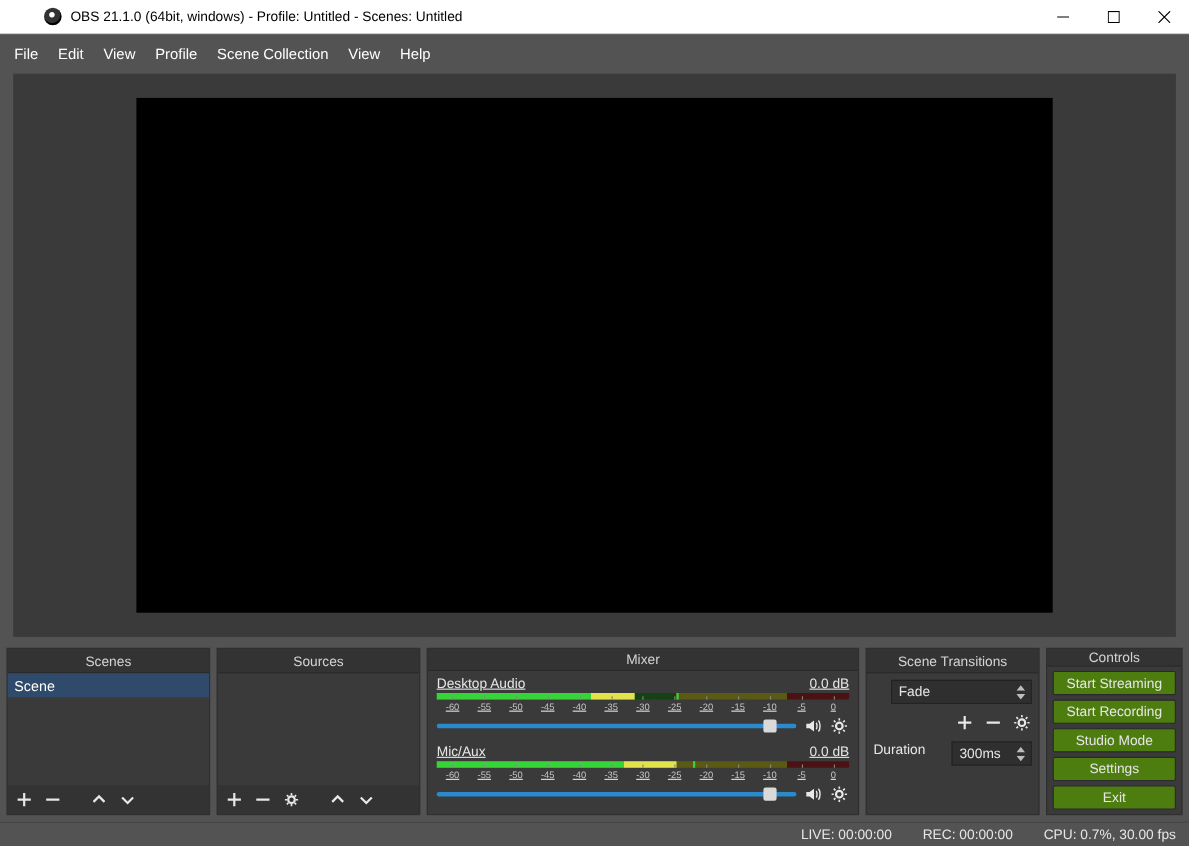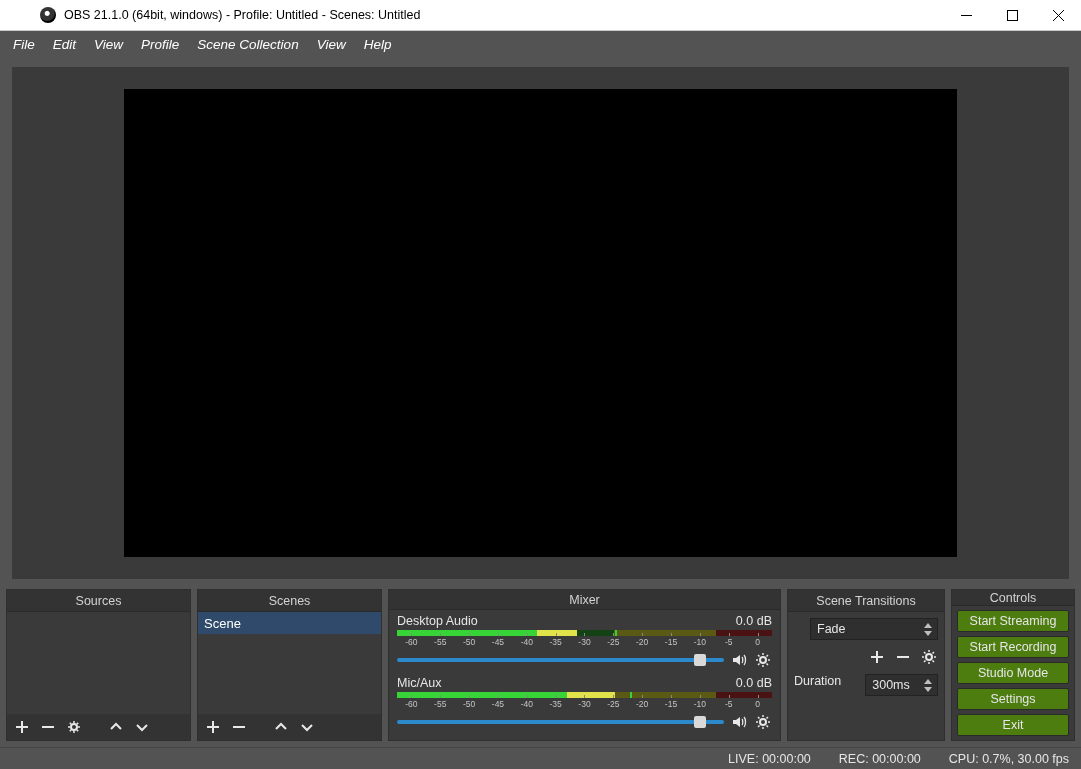--- a/index.html
+++ b/index.html
@@ -6,21 +6,21 @@
   html, body { width: 1081px; height: 769px; overflow: hidden; font-family: "Segoe UI", Tahoma, sans-serif; font-size: 13px; background: #fff; }
   .titlebar { height: 31px; background: #fff; display: flex; align-items: center; border-bottom: 1px solid #ccc; padding-left: 32px; }
   .titlebar .icon { width: 16px; height: 16px; margin: 0 8px 0 8px; border-radius: 50%; background: radial-gradient(circle at 45% 40%, #fff 0 2px, #333 3px 7px, #000 8px); }
   .titlebar .title { flex: 1; color: #000; font-size: 12.5px; }
   .winbtns { display: flex; height: 100%; }
   .winbtn { width: 46px; height: 100%; display: flex; align-items: center; justify-content: center; color: #000; }
   .winbtn svg { width: 11px; height: 11px; }
   
   .app { height: calc(100% - 31px); background: #535353; color: #e6e6e6; display: flex; flex-direction: column; }
   
-  .menubar { height: 26px; display: flex; align-items: center; padding: 0 4px; font-style: italic; }
+  .menubar { height: 26px; display: flex; align-items: flex-end; padding: 0 4px; }
   .menubar .mi { padding: 0 9px; display: flex; align-items: center; color: #fff; font-size: 13.5px; }
   
   .preview-wrap { flex: 1; background: #535353; padding: 10px 12px 10px 12px; display: flex; align-items: center; justify-content: center; }
   .preview-border { background: #3a3a3a; padding: 0; display: flex; align-items: center; justify-content: center; width: 100%; height: 100%; }
   .preview { background: #000; width: 833px; height: 468px; }
   
   .dock-row { height: 158px; display: flex; gap: 6px; padding: 0 6px 6px 6px; }
   .panel { background: #3a3a3a; display: flex; flex-direction: column; border: 1px solid #2f2f2f; }
   .panel .panel-head { height: 22px; background: #333; color: #d3d3d3; display: flex; align-items: center; justify-content: center; font-size: 12.5px; border-bottom: 1px solid #2a2a2a; }
   .panel .panel-body { flex: 1; position: relative; }
@@ -31,21 +31,21 @@
   .mixer { flex: 1; }
   .transitions { width: 158px; }
   .controls { width: 124px; }
   
   .scene-item { height: 22px; background: #2f4a6a; color: #fff; display: flex; align-items: center; padding: 0 6px; font-size: 13px; }
   
   .iconbtn { width: 18px; height: 18px; display: flex; align-items: center; justify-content: center; color: #e8e8e8; }
   .iconbtn svg { width: 14px; height: 14px; }
   .spacer4 { width: 8px; }
   
-  .mixer .panel-body { padding: 4px 8px 2px 8px; }
+  .mixer .panel-body { padding: 4px 8px 2px 8px; text-decoration: underline; }
   .mix-ch { display: flex; flex-direction: column; margin-bottom: 6px; position: relative; }
   .mix-ch .row1 { display: flex; justify-content: space-between; color: #e6e6e6; font-size: 12.5px; height: 16px; }
   .meter-bar { height: 6px; position: relative; background: linear-gradient(to right, #154215 0 58%, #5a5a14 58% 85%, #4a1212 85% 100%); border-radius:1px; }
   .meter-bar .fill { position: absolute; left:0; top:0; bottom:0; background: linear-gradient(to right, #37d437 0 78%, #e2e24a 78% 100%); }
   .meter-bar .fill.short { width: 48%; }
   .meter-bar .fill.long { width: 58%; }
   .meter-bar .peak { position:absolute; top:0; bottom:0; width:2px; background:#37d437; }
   .mix-row2 { display:flex; align-items:center; gap:6px; height:20px; margin-top:4px; }
   .vol-track { flex:1; height:4px; background:#2b8acb; border-radius:2px; position:relative; }
   .vol-thumb { position:absolute; right:18px; top:50%; width:12px; height:12px; background:#d9d9d9; border-radius:2px; transform:translateY(-50%); }
@@ -109,68 +109,68 @@
   </div>
 
   <div class="preview-wrap">
     <div class="preview-border">
       <div class="preview"></div>
     </div>
   </div>
 
   <div class="dock-row">
 
+    <div class="panel scenes">
+      <div class="panel-head">Scenes</div>
+      <div class="panel-body">
+        <div class="scene-item">Scene</div>
+      </div>
+      <div class="panel-foot">
+        <div class="iconbtn">
+            <svg viewBox="0 0 14 14">
+              <path d="M7 1 V13 M1 7 H13" stroke="currentColor" stroke-width="2"></path>
+            </svg>
+          </div>
+        <div class="iconbtn">
+            <svg viewBox="0 0 14 14">
+              <path d="M1 7 H13" stroke="currentColor" stroke-width="2"></path>
+            </svg>
+          </div>
+        <div class="spacer4"></div>
+        <div class="iconbtn">
+            <svg viewBox="0 0 14 14">
+              <path d="M2 9 L7 4 L12 9" fill="none" stroke="currentColor" stroke-width="2"></path>
+            </svg>
+          </div>
+        <div class="iconbtn">
+            <svg viewBox="0 0 14 14">
+              <path d="M2 5 L7 10 L12 5" fill="none" stroke="currentColor" stroke-width="2"></path>
+            </svg>
+          </div>
+      </div>
+    </div>
+
     <div class="panel sources">
       <div class="panel-head">Sources</div>
       <div class="panel-body"></div>
       <div class="panel-foot">
         <div class="iconbtn">
             <svg viewBox="0 0 14 14">
               <path d="M7 1 V13 M1 7 H13" stroke="currentColor" stroke-width="2"></path>
             </svg>
           </div>
         <div class="iconbtn">
             <svg viewBox="0 0 14 14">
               <path d="M1 7 H13" stroke="currentColor" stroke-width="2"></path>
             </svg>
           </div>
         <div class="iconbtn">
             <svg viewBox="0 0 14 14">
               <circle cx="7" cy="7" r="3" fill="none" stroke="currentColor" stroke-width="2"></circle>
               <path d="M7 1v2M7 11v2M1 7h2M11 7h2M2.8 2.8l1.4 1.4M9.8 9.8l1.4 1.4M11.2 2.8l-1.4 1.4M4.2 9.8l-1.4 1.4" stroke="currentColor" stroke-width="1.5"></path>
-            </svg>
-          </div>
-        <div class="spacer4"></div>
-        <div class="iconbtn">
-            <svg viewBox="0 0 14 14">
-              <path d="M2 9 L7 4 L12 9" fill="none" stroke="currentColor" stroke-width="2"></path>
-            </svg>
-          </div>
-        <div class="iconbtn">
-            <svg viewBox="0 0 14 14">
-              <path d="M2 5 L7 10 L12 5" fill="none" stroke="currentColor" stroke-width="2"></path>
-            </svg>
-          </div>
-      </div>
-    </div>
-
-    <div class="panel scenes">
-      <div class="panel-head">Scenes</div>
-      <div class="panel-body">
-        <div class="scene-item">Scene</div>
-      </div>
-      <div class="panel-foot">
-        <div class="iconbtn">
-            <svg viewBox="0 0 14 14">
-              <path d="M7 1 V13 M1 7 H13" stroke="currentColor" stroke-width="2"></path>
-            </svg>
-          </div>
-        <div class="iconbtn">
-            <svg viewBox="0 0 14 14">
-              <path d="M1 7 H13" stroke="currentColor" stroke-width="2"></path>
             </svg>
           </div>
         <div class="spacer4"></div>
         <div class="iconbtn">
             <svg viewBox="0 0 14 14">
               <path d="M2 9 L7 4 L12 9" fill="none" stroke="currentColor" stroke-width="2"></path>
             </svg>
           </div>
         <div class="iconbtn">
             <svg viewBox="0 0 14 14">

